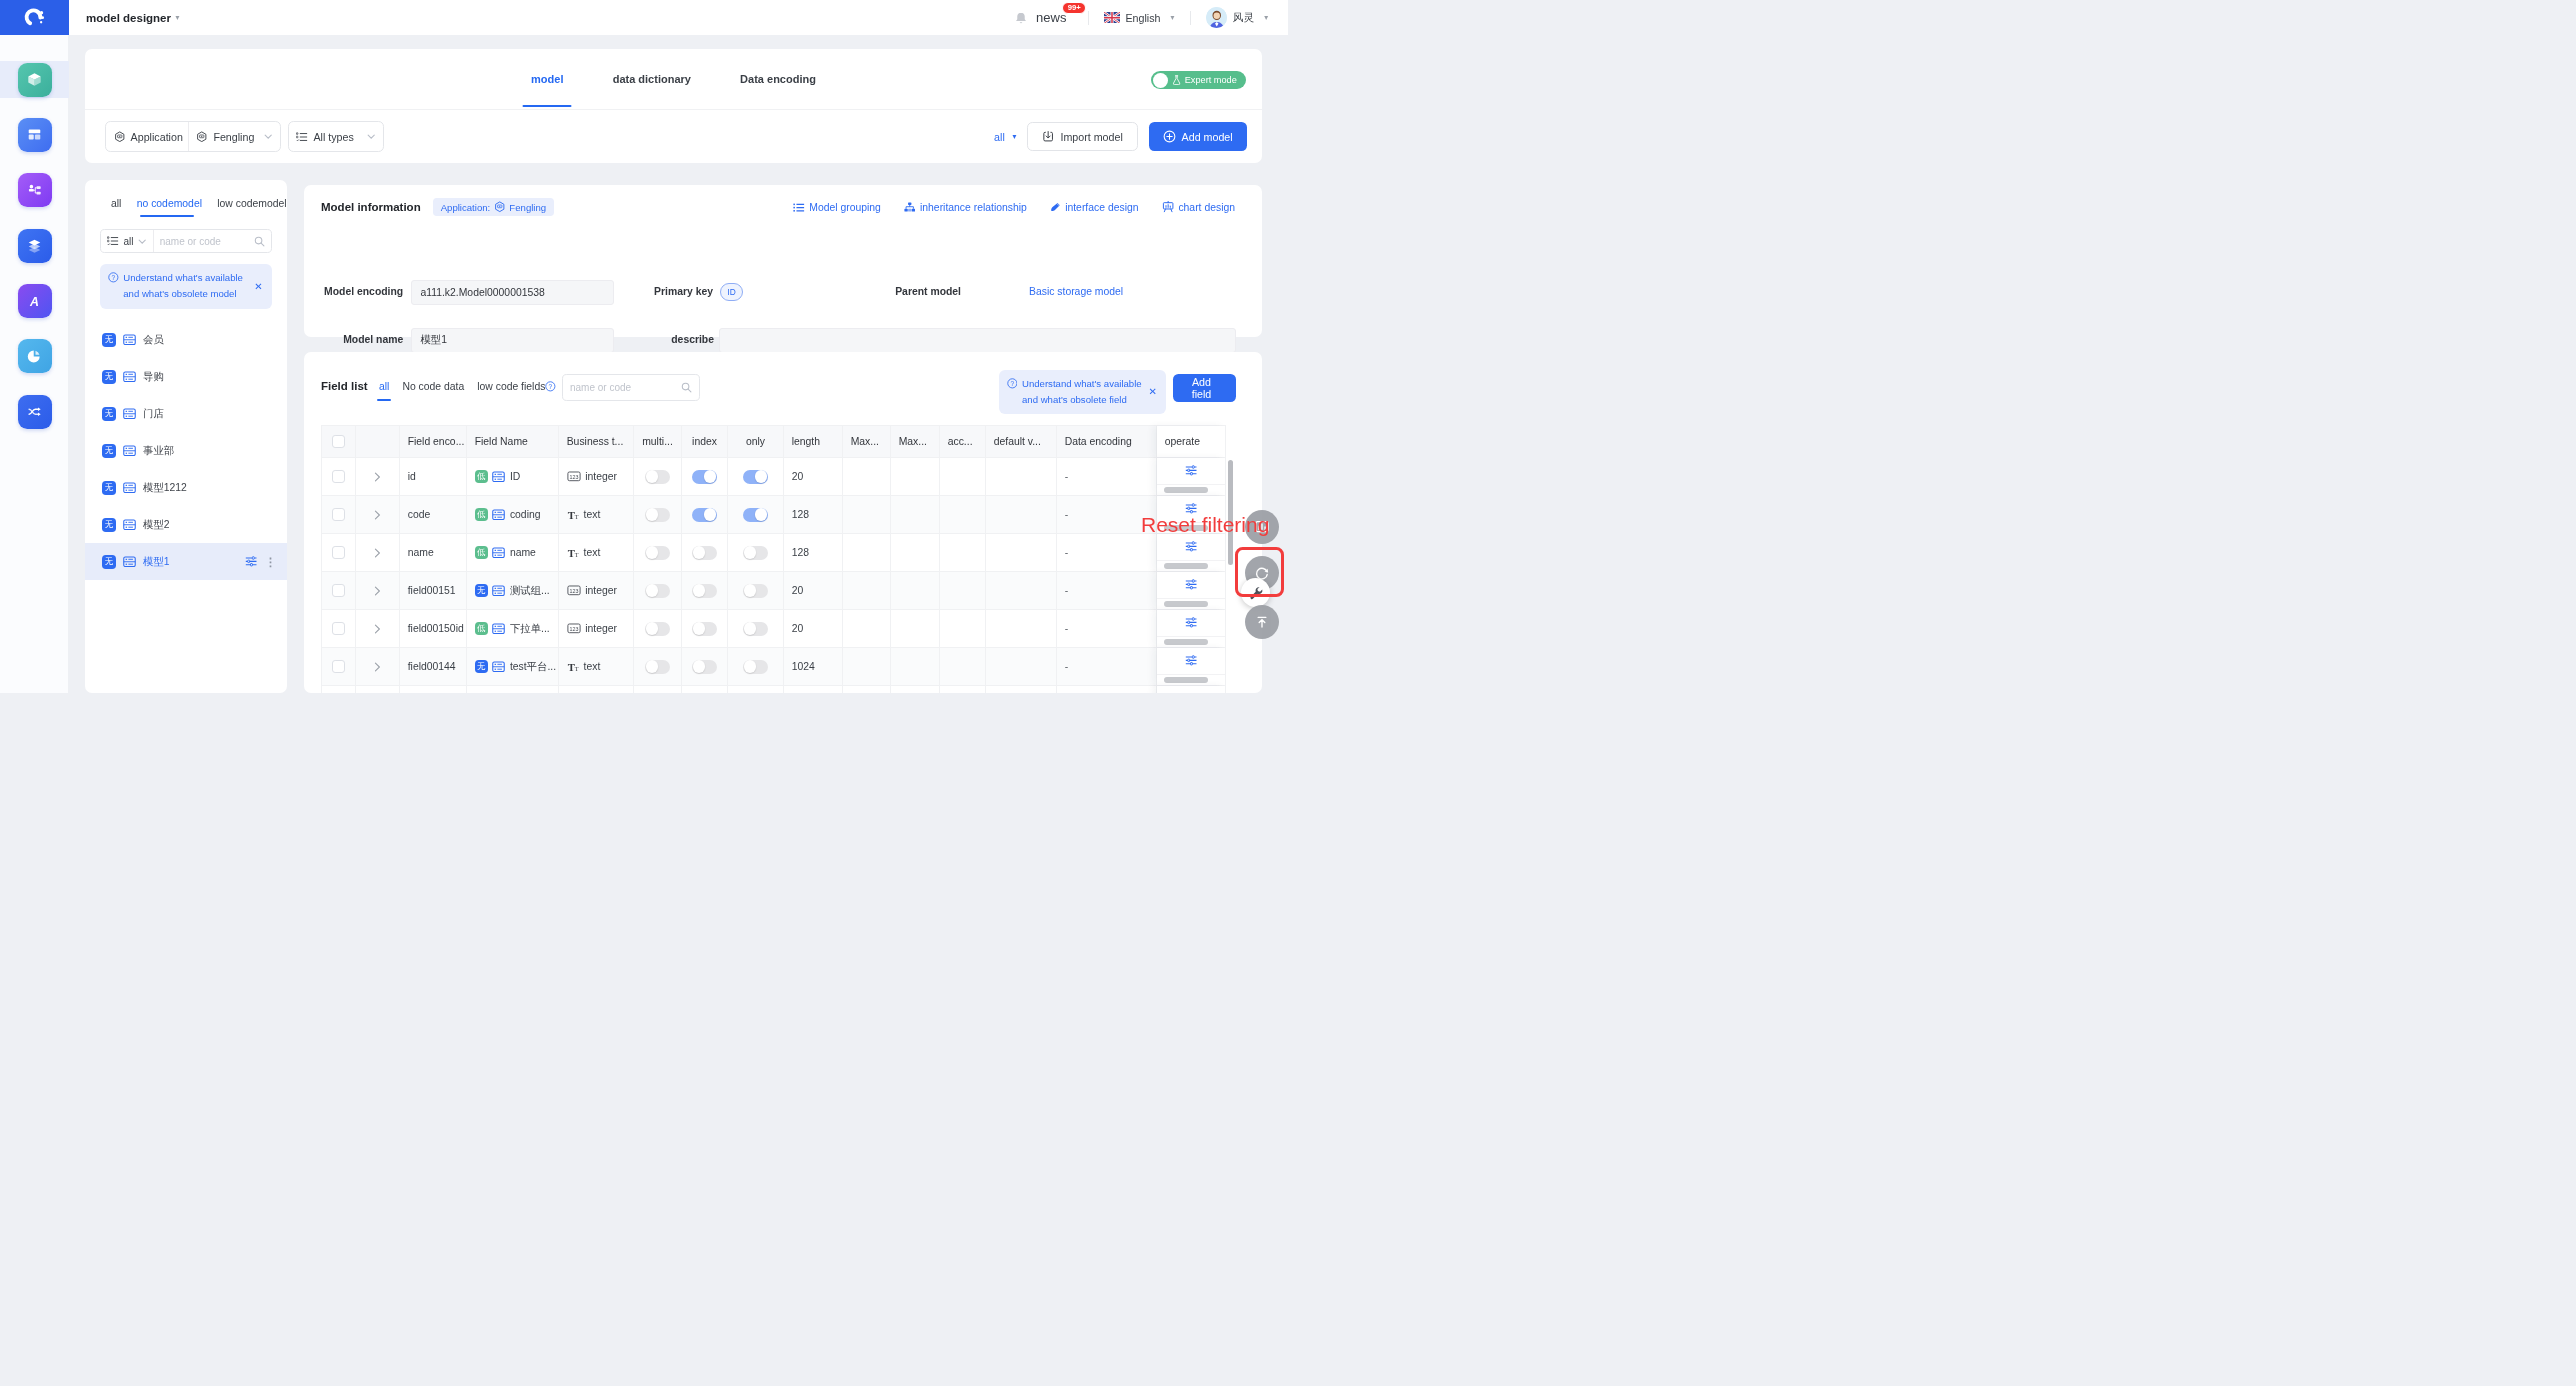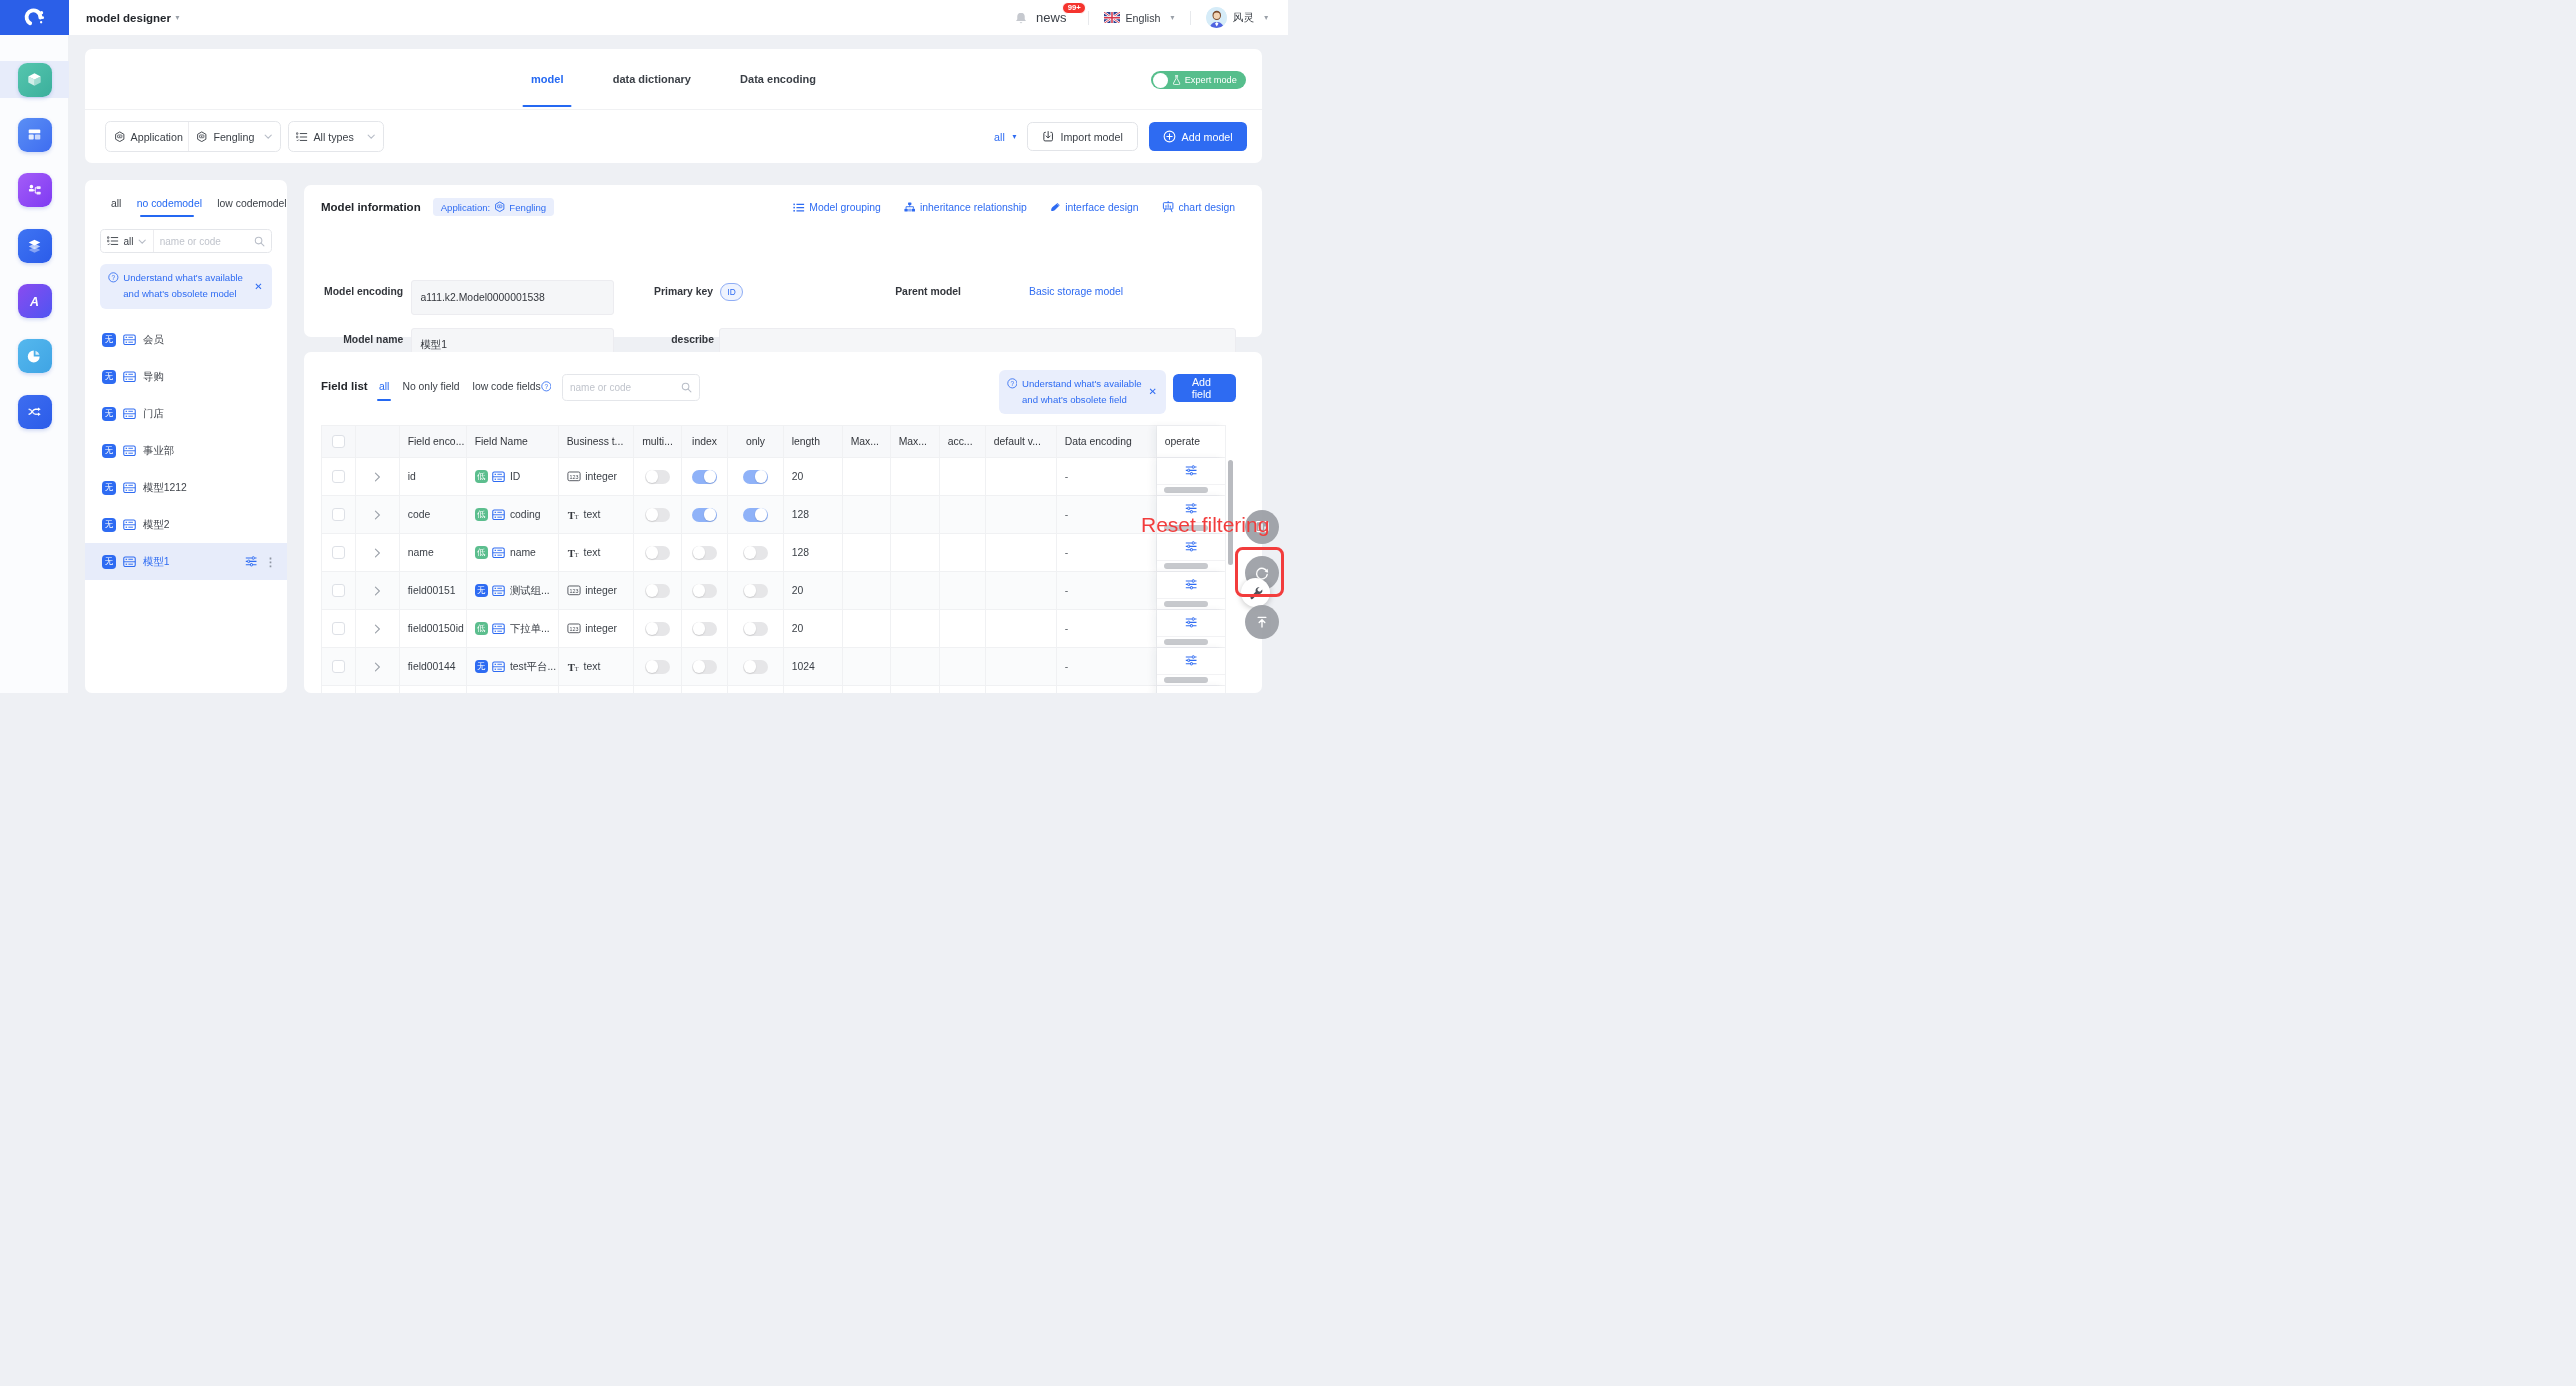--- a/index.html
+++ b/index.html
@@ -83,21 +83,21 @@
   .dots-v { color:#8f96a3; font-size:11.5px; font-weight:700; cursor:pointer; }
 
   
   .mi-header { display:flex; align-items:center; padding:13px 27px 0 17px; }
   .mi-title { font-size:11.5px; font-weight:700; color:#23262b; }
   .mi-tag { margin-left:12.3px; background:#e9eefc; color:#2E6BF2; font-size:9.6px; height:18.4px; border-radius:3.8px; display:flex; align-items:center; gap:3.8px; padding:0 7.7px; }
   .mi-actions { margin-left:auto; display:flex; align-items:center; gap:23px; }
   .mi-link { color:#2E6BF2; font-size:10.4px; display:flex; align-items:center; gap:4.6px; cursor:pointer; white-space:nowrap; }
   .mi-form { position:relative; margin-top:17.6px; }
   .f-label { position:absolute; font-size:10.4px; font-weight:700; color:#33363c; text-align:right; }
-  .f-input { position:absolute; height:35px; background:#f5f6f8; border:0.8px solid #ececf0; border-radius:3px; font-size:10.4px; color:#33363c; display:flex; align-items:center; padding:0 8.4px; }
+  .f-input { position:absolute; height:25px; background:#f5f6f8; border:0.8px solid #ececf0; border-radius:3px; font-size:10.4px; color:#33363c; display:flex; align-items:center; padding:0 8.4px; }
   .id-pill { position:absolute; width:23px; height:18.4px; border:0.8px solid #8fadf5; background:#eef3fe; border-radius:9.2px; color:#2E6BF2; font-size:8.4px; display:flex; align-items:center; justify-content:center; }
   .parent-link { position:absolute; color:#2E6BF2; font-size:10.4px; cursor:pointer; }
   .show-adv { position:absolute; left:0; right:0; top:128px; display:flex; justify-content:center; align-items:center; gap:3.8px; color:#2E6BF2; font-size:10.4px; cursor:pointer; }
   .tri-down { width:0; height:0; border-left:3.1px solid transparent; border-right:3.1px solid transparent; border-top:3.8px solid #2E6BF2; }
 
   
   .fl-header { position:relative; height:73px; }
   .fl-title { position:absolute; left:17px; top:28px; font-size:11.5px; font-weight:700; color:#23262b; }
   .fl-tabs { position:absolute; left:75px; top:29px; display:flex; align-items:center; gap:13px; }
   .fl-tab { font-size:10.4px; color:#3a3f46; cursor:pointer; position:relative; white-space:nowrap; }
@@ -591,21 +591,21 @@
         <span class="tri-down"></span>
     </span>
   </div>
 </section>
 
 <section class="card field-card">
   <div class="fl-header">
     <span class="fl-title">Field list</span>
     <span class="fl-tabs" id="fl-tabs">
         <span class="fl-tab active">all</span>
-        <span class="fl-tab">No only field</span>
+        <span class="fl-tab">No code data</span>
         <span class="fl-tab">low code fields<span class="helpq" style="vertical-align: -1.5px;">
             <svg width="10.7" height="10.7" viewBox="0 0 14 14" fill="none" xmlns="http://www.w3.org/2000/svg" style="font-size:13.5px">
               <circle cx="7" cy="7" r="6" stroke="#2E6BF2" stroke-width="1.1"></circle>
               <text x="7" y="10.2" text-anchor="middle" font-family="Liberation Sans,sans-serif" font-size="8.5" fill="#2E6BF2">?</text>
             </svg>
           </span></span>
       </span>
     <span class="fl-search">
       <input placeholder="name or code" style="">
       <span id="search2">

